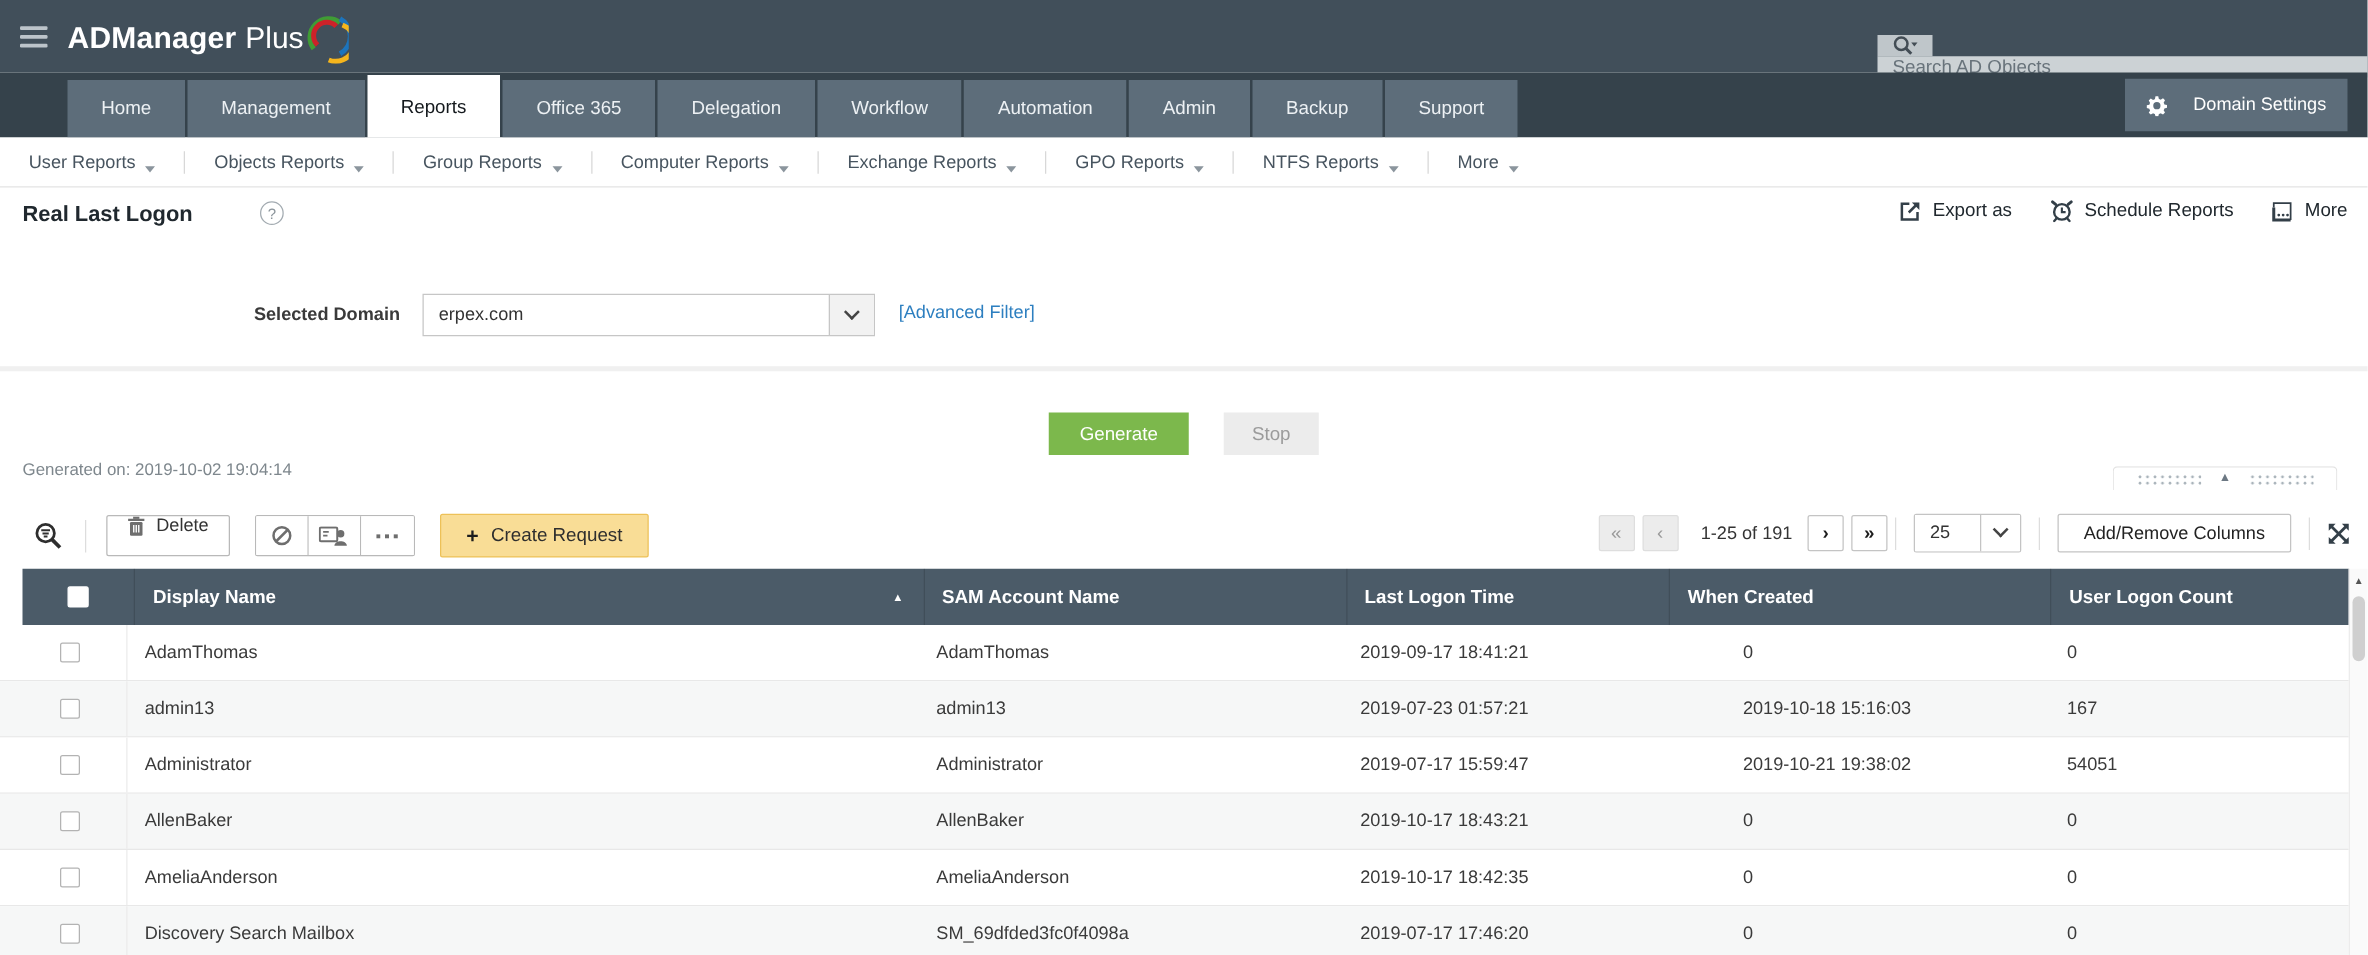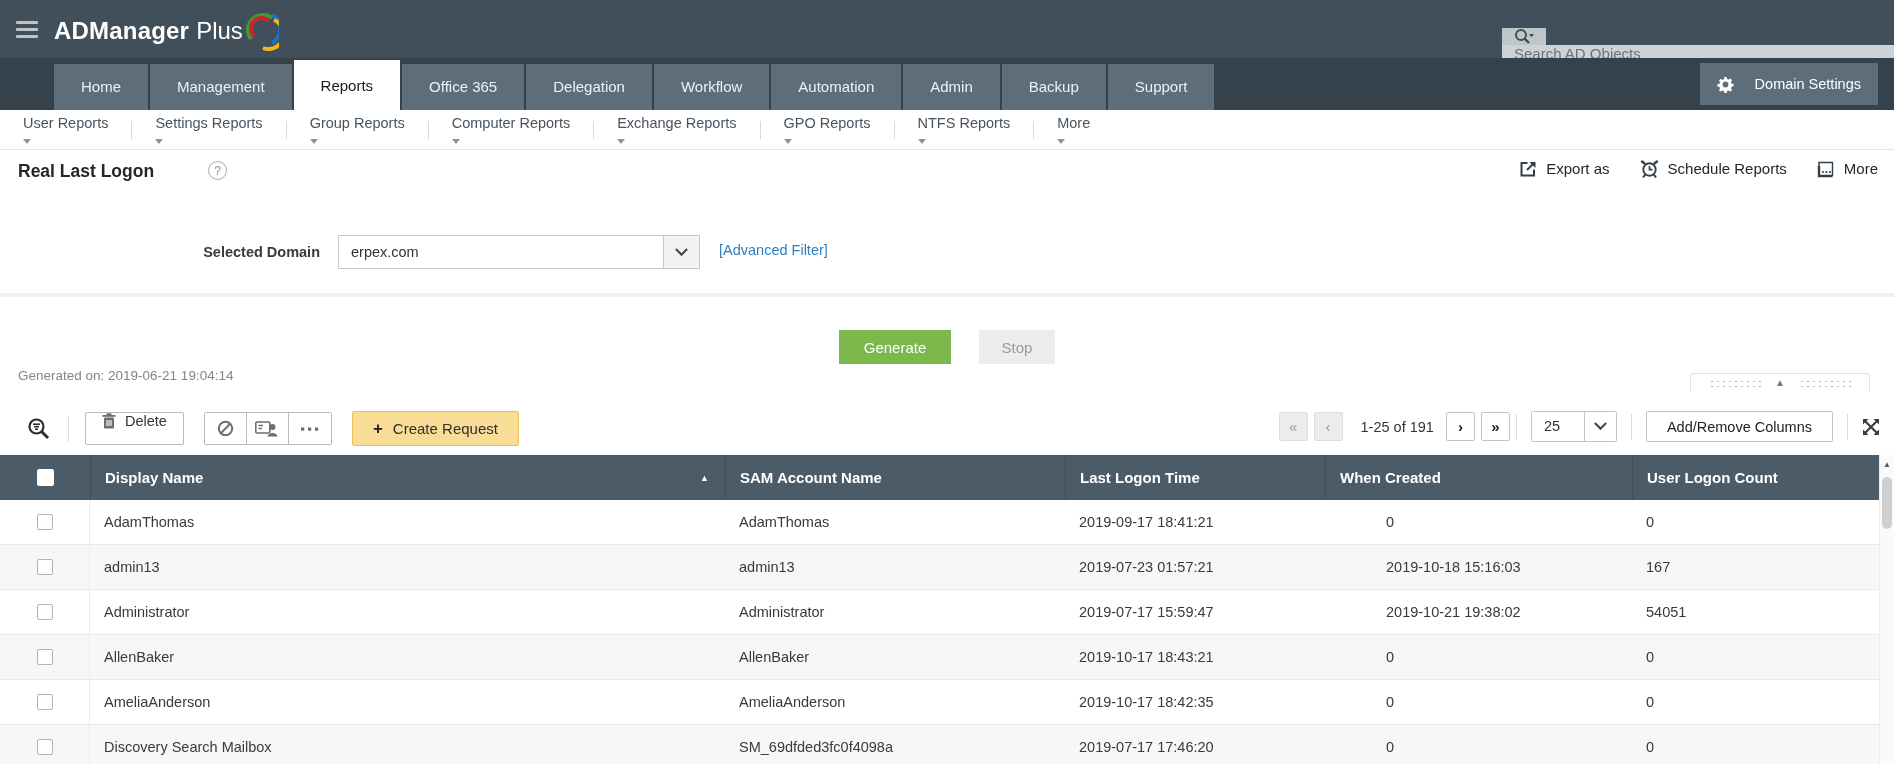--- a/index.html
+++ b/index.html
@@ -25,21 +25,21 @@
 
   
   .navbar { position:absolute; top:58px; left:0; width:1894px; height:52px; background:#35424b; }
   .tabs { position:absolute; left:54px; bottom:0; display:flex; align-items:flex-end; gap:2px; }
   .tab { height:46px; line-height:46px; padding:0 27px; background:#5d6d7a; color:#edf1f4; font-size:15px; cursor:pointer; white-space:nowrap; }
   .tab.active { background:#fff; color:#14191d; height:50px; line-height:52px; }
   .domain-settings { position:absolute; right:16px; top:5px; height:42px; background:#5d6d7a; display:flex; align-items:center; gap:21px; padding:0 17px; color:#fff; font-size:14.5px; cursor:pointer; }
 
   
   .subnav { position:absolute; top:110px; left:0; width:1894px; height:40px; background:#fff; border-bottom:1px solid #e3e3e3; display:flex; align-items:center; }
-  .subnav .sitem { display:flex; align-items:flex-start; gap:8px; padding:0 23px; color:#47545f; font-size:14.5px; cursor:pointer; white-space:nowrap;flex-direction:column; }
+  .subnav .sitem { display:flex; align-items:flex-end; gap:8px; padding:0 23px; color:#47545f; font-size:14.5px; cursor:pointer; white-space:nowrap; }
   .subnav .ssep { width:1px; height:18px; background:#d8d8d8; }
   .chev { width:0; height:0; border-left:4.5px solid transparent; border-right:4.5px solid transparent; border-top:5px solid #8b959d; display:inline-block; }
 
   
   .titlerow { position:absolute; top:151px; left:0; width:1894px; height:44px; }
   .page-title { position:absolute; left:18px; top:10px; font-size:17.5px; font-weight:700; color:#20282e; }
   .help-badge { position:absolute; left:208px; top:10px; width:19px; height:19px; border:1px solid #a3abb1; border-radius:50%; color:#8b949b; font-size:12px; display:flex; align-items:center; justify-content:center; cursor:pointer; }
   .title-actions { position:absolute; right:16px; top:8px; display:flex; align-items:center; gap:30px; }
   .title-actions .act { display:flex; align-items:center; gap:9px; color:#20282e; font-size:15px; cursor:pointer; }
 
@@ -84,31 +84,31 @@
   .pg-range { margin:0 12px; font-size:14.5px; color:#333; }
   .pagesize { display:flex; height:31px; border:1px solid #c4c4c4; border-radius:2px; margin:0 14px; cursor:pointer; }
   .pagesize .num { width:52px; line-height:29px; padding-left:12px; font-size:14.5px; color:#333; background:#fff; }
   .pagesize .dd { width:32px; border-left:1px solid #c4c4c4; background:#fff; display:flex; align-items:center; justify-content:center; }
   .btn-cols { height:31px; padding:0 20px; background:#fff; border:1px solid #c4c4c4; border-radius:2px; font-size:14.5px; color:#222; margin:0 14px; cursor:pointer; font-family:inherit; }
   .vline { width:1px; height:26px; background:#ddd; }
   .expand-btn { margin-left:14px; cursor:pointer; display:flex; }
 
   
   .tablewrap { position:absolute; top:455px; left:0; width:1879px; bottom:0; }
-  .thead { display:flex; height:45px; background:#4b5b68; color:#fff; font-size:15px; font-weight:600; align-items:flex-start; }
+  .thead { display:flex; height:45px; background:#4b5b68; color:#fff; font-size:15px; font-weight:600; align-items:flex-start;margin-left:18px; }
   .thead .hc { height:45px; display:flex; align-items:center; padding-left:14px; border-left:1px solid rgba(0,0,0,.14); }
   .thead .hc:first-child { border-left:0; }
   .sort-arrow { margin-left:auto; margin-right:16px; font-size:9px; color:#fff; }
   .c-cb  { width:90px; justify-content:center; padding-left:0 !important; }
   .c-dn  { width:635px; }
   .c-sam { width:340px; }
   .c-wc  { width:307px; }
   .c-llt { width:260px; }
   .c-ulc { width:240px; }
-  .row { display:flex; height:45px; align-items:center; border-bottom:1px solid #e8e8e8; background:#fff; font-size:14.5px; color:#3a3a3a; }
+  .row { display:flex; height:45px; align-items:center; border-bottom:1px solid #e8e8e8; background:#fff; font-size:14.5px; color:#3a3a3a;padding-left:12px; }
   .row:nth-child(even) { background:#f6f7f7; }
   .row .cell { padding-left:14px; overflow:hidden; white-space:nowrap; }
   .row .c-cb { display:flex; justify-content:center; align-self:stretch; align-items:center; border-right:1px solid #ececec; }
   .cb { width:16px; height:16px; border:1px solid #b3b3b3; border-radius:2px; background:#fff; cursor:pointer; }
   .cb.header { width:17px; height:17px; border:1px solid #fff; background:#fff; }
 
   
   .vscroll { position:absolute; right:0; top:455px; bottom:0; width:15px; background:#fafafa; border-left:1px solid #ececec; }
   .vscroll .up { text-align:center; font-size:8px; color:#555; padding-top:5px; cursor:pointer; }
   .vscroll .thumb { position:absolute; top:22px; left:2px; width:10px; height:52px; background:#cfcfcf; border-radius:5px; cursor:grab; }
@@ -169,21 +169,21 @@
   </div>
 </div>
 
 <div class="subnav">
   <div class="sitem">
       <span>User Reports</span>
       <span class="chev"></span>
     </div>
   <div class="ssep"></div>
   <div class="sitem">
-      <span>Settings Reports</span>
+      <span>Objects Reports</span>
       <span class="chev"></span>
     </div>
   <div class="ssep"></div>
   <div class="sitem">
       <span>Group Reports</span>
       <span class="chev"></span>
     </div>
   <div class="ssep"></div>
   <div class="sitem">
       <span>Computer Reports</span>
@@ -255,21 +255,21 @@
     </div>
 </div>
 <div class="adv-filter">[Advanced Filter]</div>
 
 <div class="band"></div>
 
 <div class="genrow">
   <button class="btn-generate">Generate</button>
   <button class="btn-stop">Stop</button>
 </div>
-<div class="generated-on">Generated on: 2019-06-21 19:04:14</div>
+<div class="generated-on">Generated on: 2019-10-02 19:04:14</div>
 
 <div class="collapse-handle">
   <span class="grip"></span>
   <span class="arr">▲</span>
   <span class="grip"></span>
 </div>
 
 <div class="toolbar">
   <div class="left">
     <svg width="26" height="26" viewBox="0 0 26 26" style="cursor:pointer">

